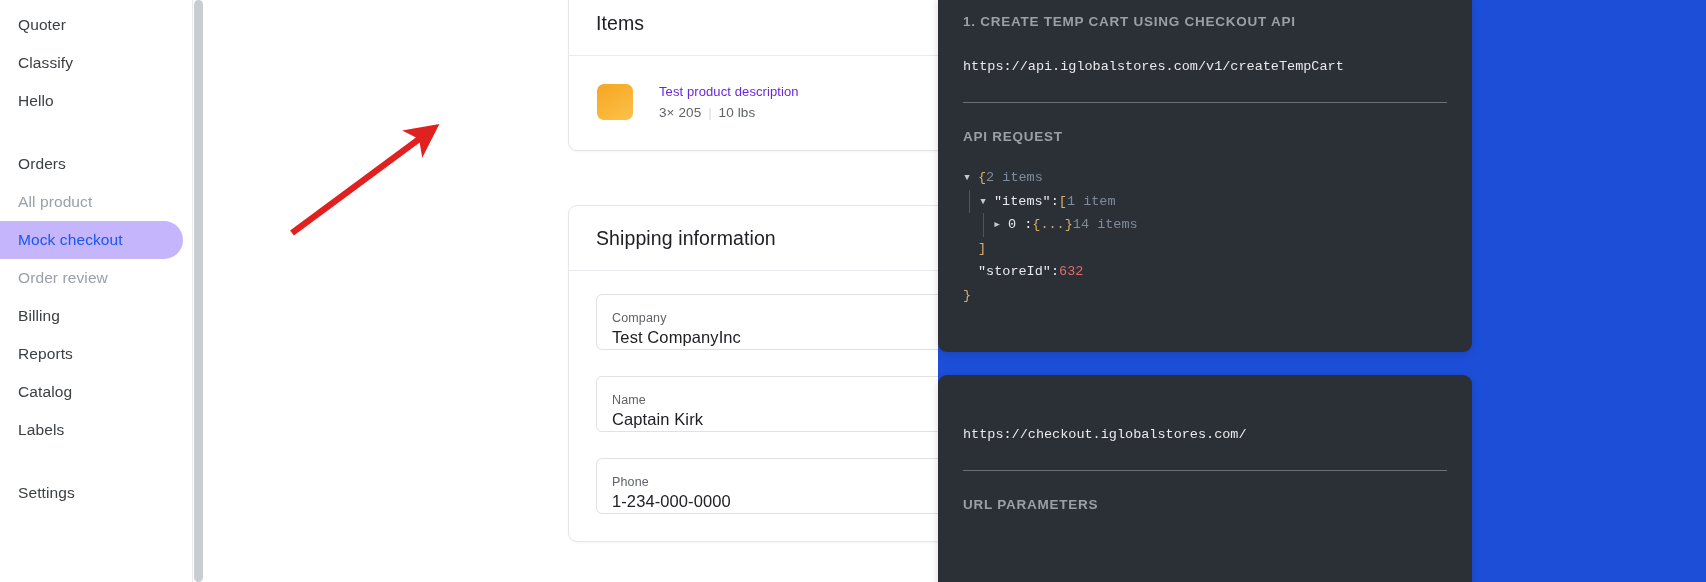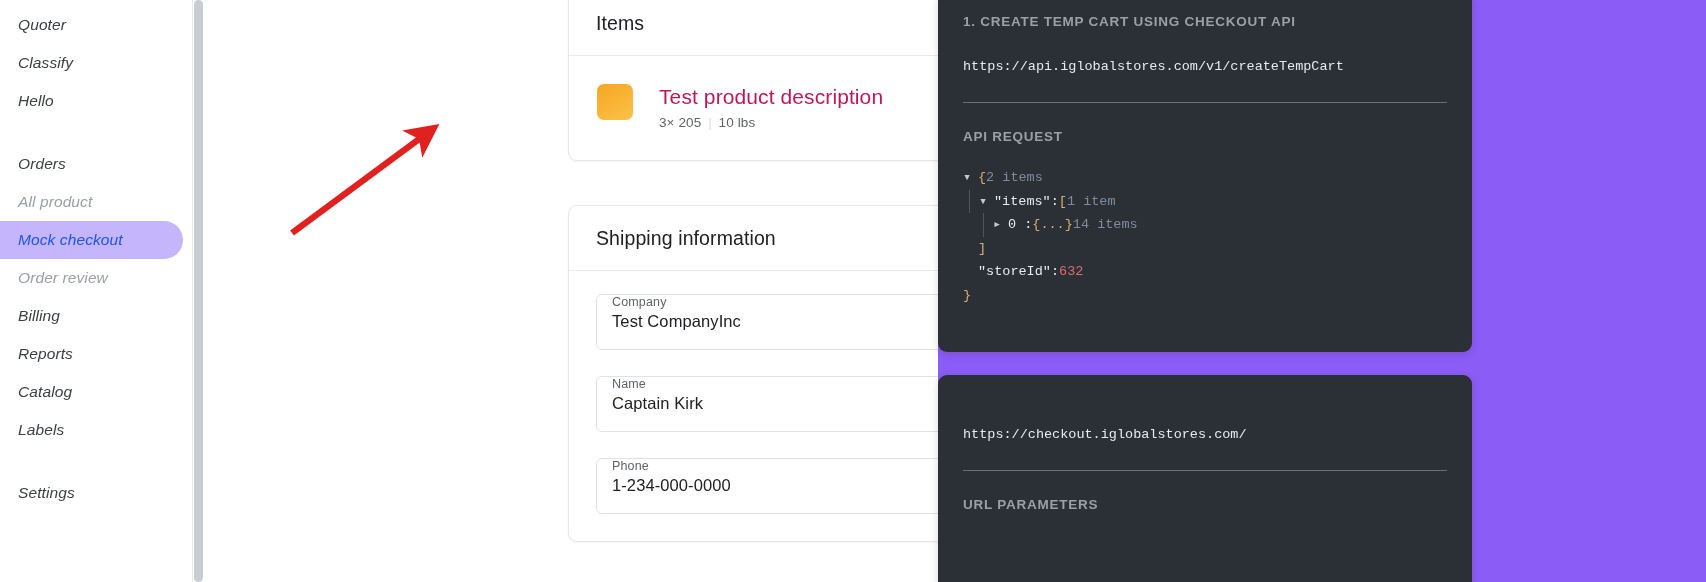--- a/index.html
+++ b/index.html
@@ -12,21 +12,20 @@
     -webkit-font-smoothing: antialiased;
   }
   .screen { position: relative; width: 1706px; height: 582px; display: flex; overflow: hidden; }
 
   
   .sidebar {
     width: 192px; height: 456px; flex: 0 0 192px;
     background: #ffffff;
     padding-top: 6px;
     position: relative;
-    font-style: italic;
   }
   .nav-item {
     height: 38px; display: flex; align-items: center;
     padding-left: 18px; margin: 0 9px 0 0;
     font-size: 15.5px; color: #3c4043; border-radius: 0 19px 19px 0;
     white-space: nowrap; letter-spacing: .1px;
   }
   .nav-item.muted { color: #9aa0a6; }
   .nav-item.active { background: #c4b5fd; color: #1a56f0; font-weight: 500; }
   .nav-gap { height: 25px; }
@@ -78,46 +77,46 @@
     content: ""; position: absolute; background: #5f6368;
   }
   .plus-ic::before { left: 0; top: 7.5px; width: 17px; height: 2px; }
   .plus-ic::after { top: 0; left: 7.5px; height: 17px; width: 2px; }
 
   .item-row { display: flex; align-items: flex-start; gap: 26px; padding: 28px 27px 30px 28px; }
   .thumb {
     width: 36px; height: 36px; flex: 0 0 36px; border-radius: 7px;
     background: linear-gradient(150deg,#f5a623 0%,#f9b233 45%,#fbc24a 100%);
   }
-  .item-name { font-size: 21px; color: #be185d; line-height: 1.25; letter-spacing: .1px; }
+  .item-name { font-size: 13px; color: #6d28d9; line-height: 1.25; letter-spacing: .1px; }
   .item-meta { font-size: 13.5px; color: #5f6368; margin-top: 5px; letter-spacing: .1px; }
   .item-meta .sep { color: #dadce0; margin: 0 3px; }
 
   .card-body { padding: 23px 27px 27px 27px; }
   .field {
     position: relative; height: 56px;
     border: 1px solid #dfe1e5; border-radius: 6px;
-    padding: 0 15px 0 15px; margin-bottom: 26px;
+    padding: 16px 15px 0 15px; margin-bottom: 26px;
     background: #ffffff;
   }
   .field:last-child { margin-bottom: 0; }
   .field-label { font-size: 12.5px; color: #5f6368; letter-spacing: .15px; }
   .field-value { font-size: 16.5px; color: #202124; margin-top: 3px; letter-spacing: .1px; }
   .dots-btn {
     position: absolute; right: -30px; top: 12px;
     width: 30px; height: 23px; border-radius: 4px;
     background: #e8392e; border: none; cursor: pointer;
     display: flex; align-items: center; justify-content: center; gap: 3.5px;
   }
   .dots-btn i { width: 4px; height: 4px; border-radius: 50%; background: #ffffff; display: block; }
 
   
   .right-col {
     flex: 1 1 auto; height: 582px; position: relative;
-    background: #8b5cf6; padding-left: 0px;
+    background: #1d4ed8; padding-left: 0px;
   }
   .dark-card {
     position: absolute; left: 0; width: 534px;
     background: #2b2f36; border-radius: 9px;
     padding: 22px 25px 24px 25px;
     box-shadow: 0 2px 8px rgba(0,0,0,.14);
   }
   .dark-head {
     font-size: 13.5px; font-weight: 700; color: #9aa0a6;
     letter-spacing: .75px; text-transform: uppercase;

